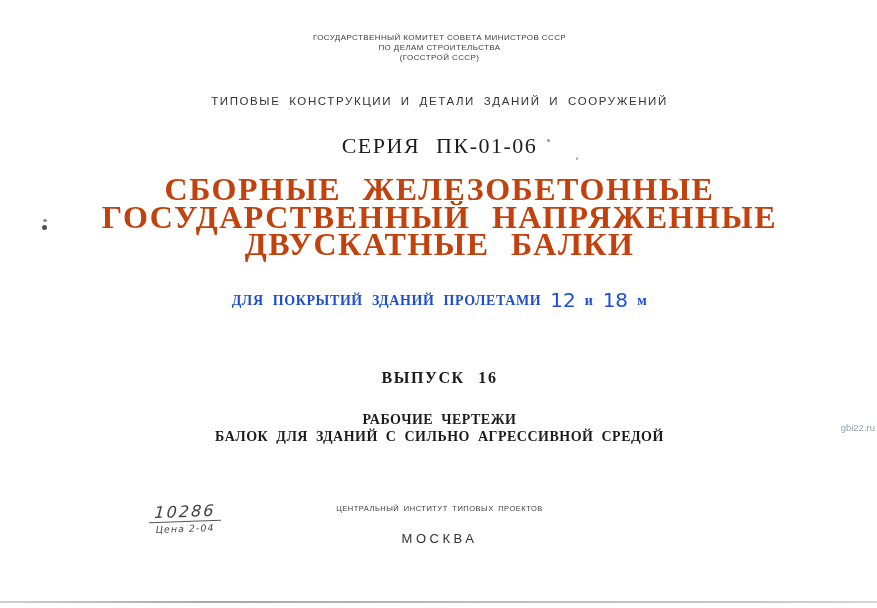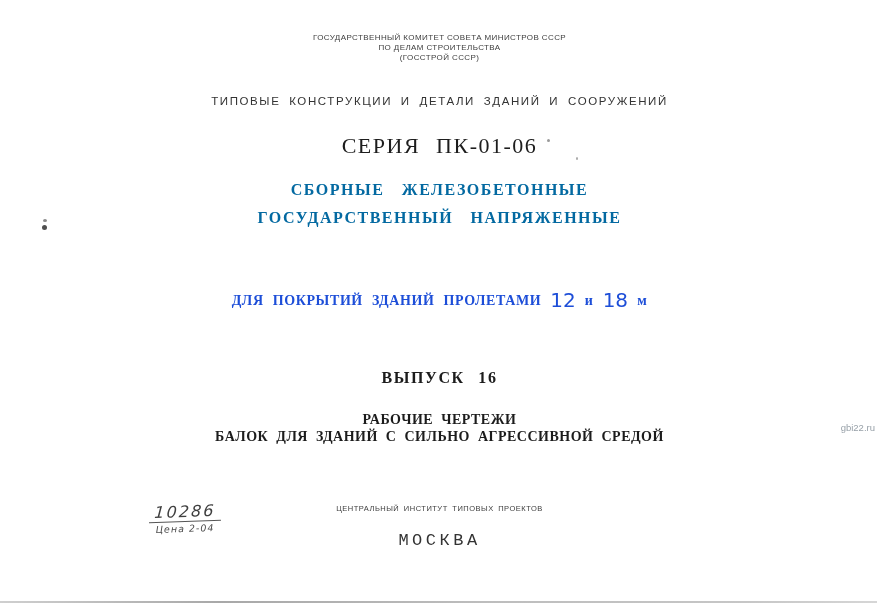--- a/index.html
+++ b/index.html
@@ -38,26 +38,26 @@
     top: 133px;
     font-family: "Liberation Serif", serif;
     font-size: 22px;
     letter-spacing: 1.5px;
     word-spacing: 9px;
     color: #1d1d1d;
   }
   .main-title {
     top: 176px;
     font-family: "Liberation Serif", serif;
-    font-size: 16px;
+    font-size: 32px;
     line-height: 27.5px;
     font-weight: bold;
     letter-spacing: 1.5px;
     word-spacing: 12px;
-    color: #0369a1;
+    color: #c2410c;
   }
   .subtitle1 {
     top: 288px;
     font-family: "Liberation Serif", serif;
     font-size: 14px;
     font-weight: bold;
     letter-spacing: 0.6px;
     word-spacing: 5px;
     color: #1d4ed8;
   }
@@ -105,24 +105,23 @@
   }
   .institute {
     top: 504px;
     font-size: 7.5px;
     letter-spacing: 0.5px;
     word-spacing: 2px;
     color: #3d3d3d;
   }
   .moscow {
     top: 531px;
-    font-size: 17px;
+    font-size: 13px;
     letter-spacing: 3.5px;
     color: #333333;
-    font-family: Liberation Mono, monospace;
   }
   
   .stamp {
     position: absolute;
     left: 130px;
     top: 502px;
     width: 110px;
     text-align: center;
     color: #4a4a4a;
   }
@@ -182,20 +181,21 @@
     <div>(ГОССТРОЙ СССР)</div>
   </div>
 
   <div class="centered series-heading">ТИПОВЫЕ КОНСТРУКЦИИ И ДЕТАЛИ ЗДАНИЙ И СООРУЖЕНИЙ</div>
 
   <div class="centered series-number">СЕРИЯ ПК-01-06</div>
 
   <div class="centered main-title">
     <div>СБОРНЫЕ ЖЕЛЕЗОБЕТОННЫЕ</div>
     <div>ГОСУДАРСТВЕННЫЙ НАПРЯЖЕННЫЕ</div>
+    <div>ДВУСКАТНЫЕ БАЛКИ</div>
   </div>
 
   <div class="centered subtitle1">
     <span>ДЛЯ ПОКРЫТИЙ ЗДАНИЙ ПРОЛЕТАМИ</span>
     <span class="num-big">12</span>
     <span>и</span>
     <span class="num-big">18</span>
     <span>м</span>
   </div>
 

